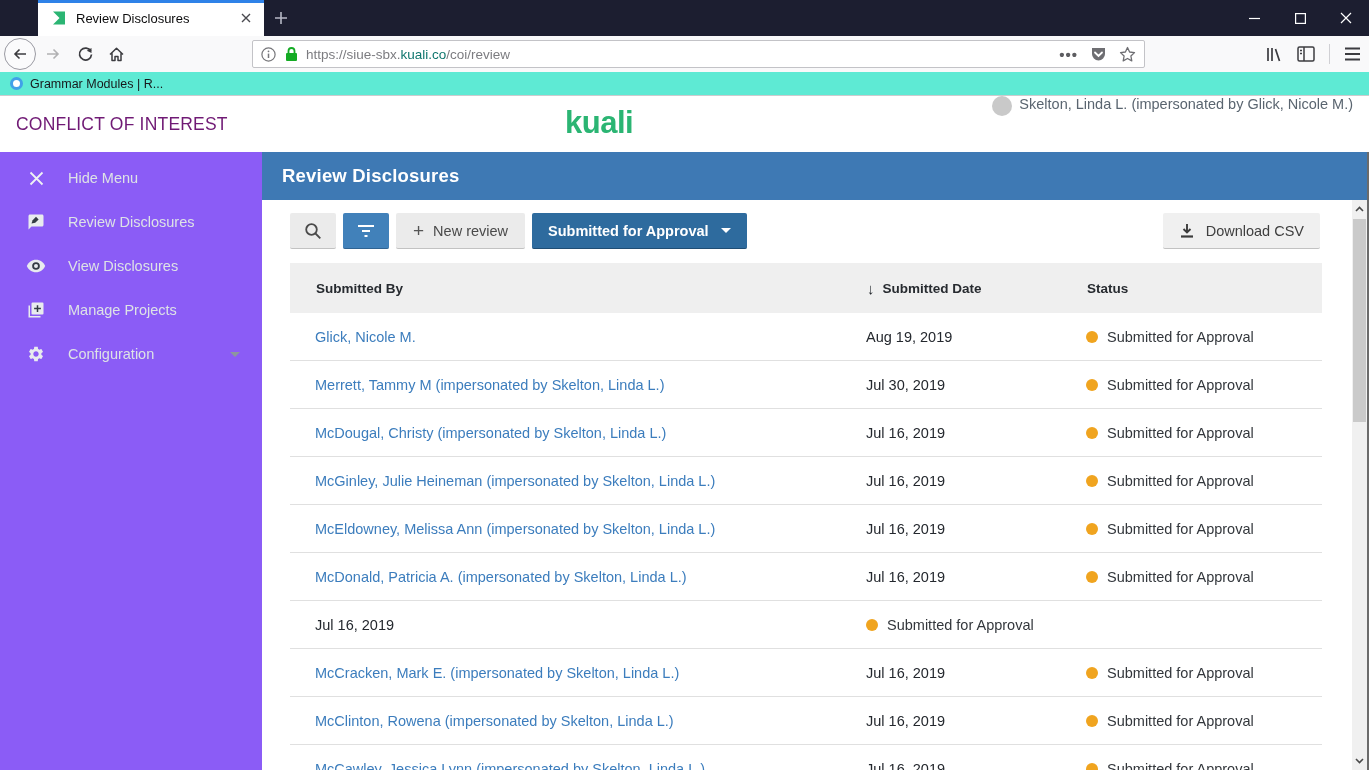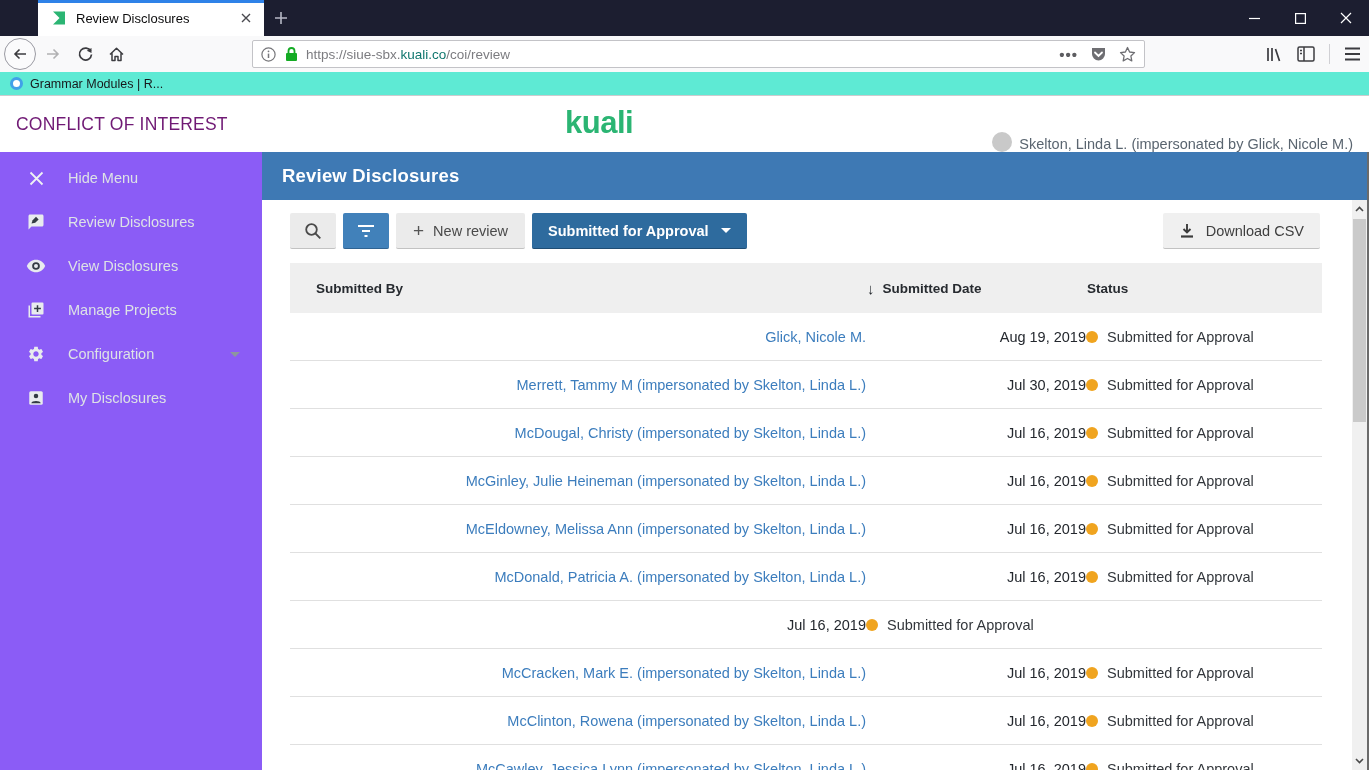--- a/index.html
+++ b/index.html
@@ -30,21 +30,21 @@
   
   .bookmarks { height:24px; background:#5eead4; border-bottom:1px solid #ccccce; display:flex; align-items:center; padding-left:10px; }
   .bm-fav { width:13px; height:13px; border:3.5px solid #41a1e8; border-radius:50%; background:#fff; }
   .bm-label { font-size:12.5px; color:#18181b; margin-left:7px; }
 
   
   .app { height:674px; display:flex; flex-direction:column; }
   .app-header { position:relative; height:56px; background:#fff; display:flex; align-items:center; flex-shrink:0; }
   .app-title { margin-left:16px; font-size:17.5px; color:#701a75; font-weight:500; letter-spacing:0.2px; }
   .logo { position:absolute; left:565px; top:9px; font-size:31px; font-weight:bold; color:#2bb573; letter-spacing:-0.5px; }
-  .user-chip { position:absolute; right:16px; top:0; height:56px; display:flex; align-items:flex-end; gap:7px; }
+  .user-chip { position:absolute; right:16px; top:0; height:56px; display:flex; align-items:flex-start; gap:7px; }
   .avatar { width:20px; height:20px; border-radius:50%; background:#c9c9c9; }
   .user-name { font-size:14.5px; color:#5a6570; }
 
   .app-body { flex:1; display:flex; min-height:0; }
 
   
   .sidebar { width:262px; background:#8b5cf6; flex-shrink:0; padding-top:4px; }
   .side-item { height:44px; display:flex; align-items:center; padding-left:26px; cursor:pointer; }
   .side-icon { width:20px; display:flex; align-items:center; justify-content:center; }
   .side-label { margin-left:22px; font-size:14.5px; color:#dde2e6; }
@@ -66,21 +66,21 @@
   .btn-active-filter { background:#2e6b9e; border-bottom-color:#1f4d74; padding:0 16px; gap:12px; color:#fff; font-size:14.5px; font-weight:bold; }
   .caret-down-white { width:0; height:0; border-left:5px solid transparent; border-right:5px solid transparent; border-top:5px solid #fff; }
   .toolbar-spacer { flex:1; }
   .btn-download { padding:0 16px; gap:11px; font-size:14.5px; color:#3f3f3f; background:#f0f0f0; }
 
   
   .table { margin:14px 28px 0 28px; }
   .thead { display:grid; grid-template-columns:551px 220px auto; align-items:center; height:50px; background:#efefef; padding:0 26px; }
   .th { font-size:13.5px; font-weight:bold; color:#272b30; display:flex; align-items:center; }
   .sort-arrow { font-size:15px; font-weight:bold; color:#272b30; margin-right:8px; }
-  .trow { display:grid; grid-template-columns:551px 220px auto; align-items:center; height:48px; border-bottom:1px solid #e0e0e0; padding:0 25px;text-align:right; }
+  .trow { display:grid; grid-template-columns:551px 220px auto; align-items:center; height:48px; border-bottom:1px solid #e0e0e0; padding:0 25px; }
   .cell-name { font-size:14.5px; color:#3c7dbd; cursor:pointer; white-space:nowrap; overflow:hidden; }
   .cell-date { font-size:14.5px; color:#24282e; }
   .cell-status { display:flex; align-items:center; }
   .status-dot { width:12px; height:12px; border-radius:50%; background:#f0a41f; margin-right:9px; flex-shrink:0; }
   .status-text { font-size:14.5px; color:#33373c; }
 
   
   .v-scrollbar { position:absolute; top:48px; right:0; bottom:0; width:15px; background:#f0f0f0; }
   .sb-arrow { position:absolute; left:0; width:15px; height:16px; display:flex; align-items:center; justify-content:center; }
   .sb-up { top:1px; } .sb-down { bottom:1px; }
@@ -262,30 +262,20 @@
         <span class="side-label">Manage Projects</span>
       </div>
       <div class="side-item">
         <span class="side-icon">
           <svg width="18" height="18" viewBox="0 0 24 24">
               <path fill="#e8ebee" d="M19.14 12.94c.04-.3.06-.61.06-.94 0-.32-.02-.64-.07-.94l2.03-1.58c.18-.14.23-.41.12-.61l-1.92-3.32c-.12-.22-.37-.29-.59-.22l-2.39.96c-.5-.38-1.03-.7-1.62-.94l-.36-2.54c-.04-.24-.24-.41-.48-.41h-3.84c-.24 0-.43.17-.47.41l-.36 2.54c-.59.24-1.13.57-1.62.94l-2.39-.96c-.22-.08-.47 0-.59.22L2.74 8.87c-.12.21-.08.47.12.61l2.03 1.58c-.05.3-.09.63-.09.94s.02.64.07.94l-2.03 1.58c-.18.14-.23.41-.12.61l1.92 3.32c.12.22.37.29.59.22l2.39-.96c.5.38 1.03.7 1.62.94l.36 2.54c.05.24.24.41.48.41h3.84c.24 0 .44-.17.47-.41l.36-2.54c.59-.24 1.13-.56 1.62-.94l2.39.96c.22.08.47 0 .59-.22l1.92-3.32c.12-.22.07-.47-.12-.61l-2.01-1.58zM12 15.6c-1.98 0-3.6-1.62-3.6-3.6s1.62-3.6 3.6-3.6 3.6 1.62 3.6 3.6-1.62 3.6-3.6 3.6z"></path>
             </svg>
         </span>
         <span class="side-label">Configuration</span>
         <span class="side-caret"></span>
-      </div>
-      <div class="side-item">
-        <span class="side-icon">
-          <svg width="18" height="18" viewBox="0 0 24 24">
-              <rect x="3" y="3" width="18" height="18" rx="2" fill="#e8ebee"></rect>
-              <circle cx="12" cy="9.3" r="3" fill="#333b44"></circle>
-              <path d="M5.8 19 c0-4 12.4-4 12.4 0 z" fill="#333b44"></path>
-            </svg>
-        </span>
-        <span class="side-label">My Disclosures</span>
       </div>
     </div>
 
     <div class="content">
       <div class="content-titlebar">
         <span class="page-title">Review Disclosures</span>
       </div>
 
       <div class="content-scroll">
         <div class="toolbar">

